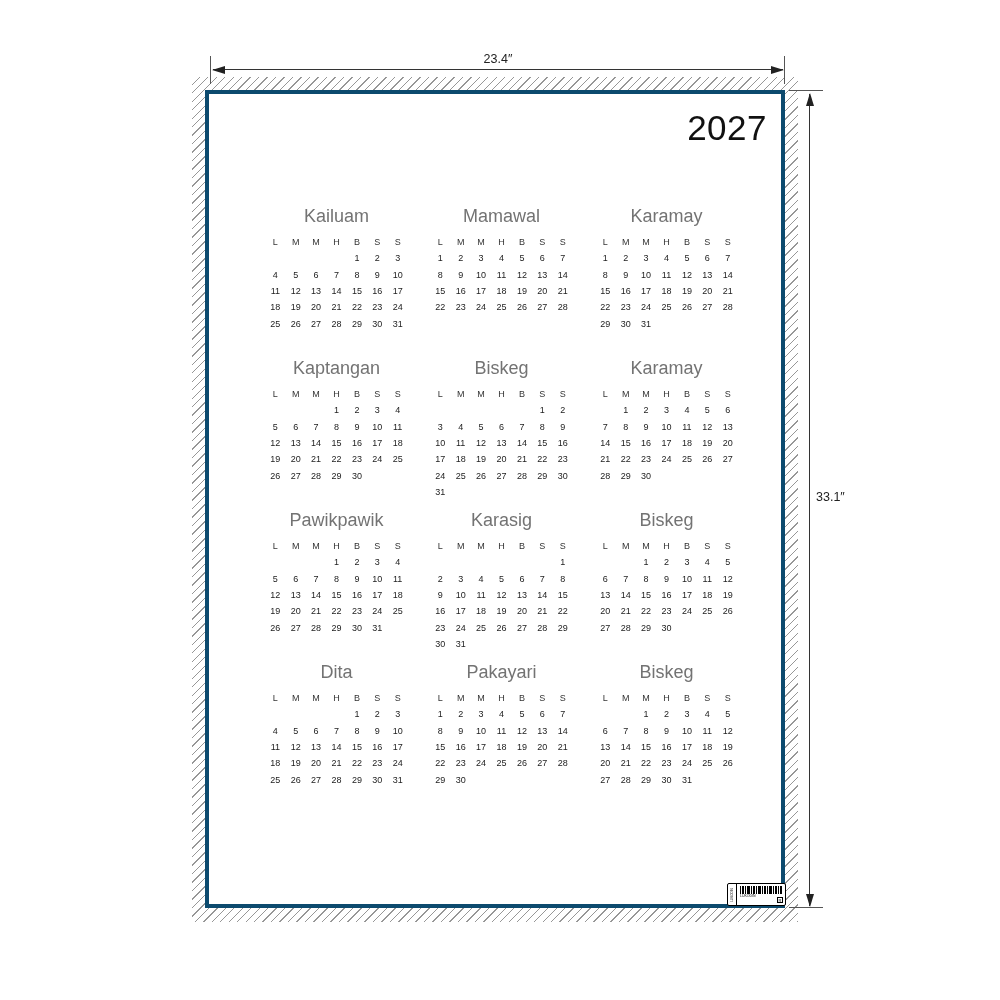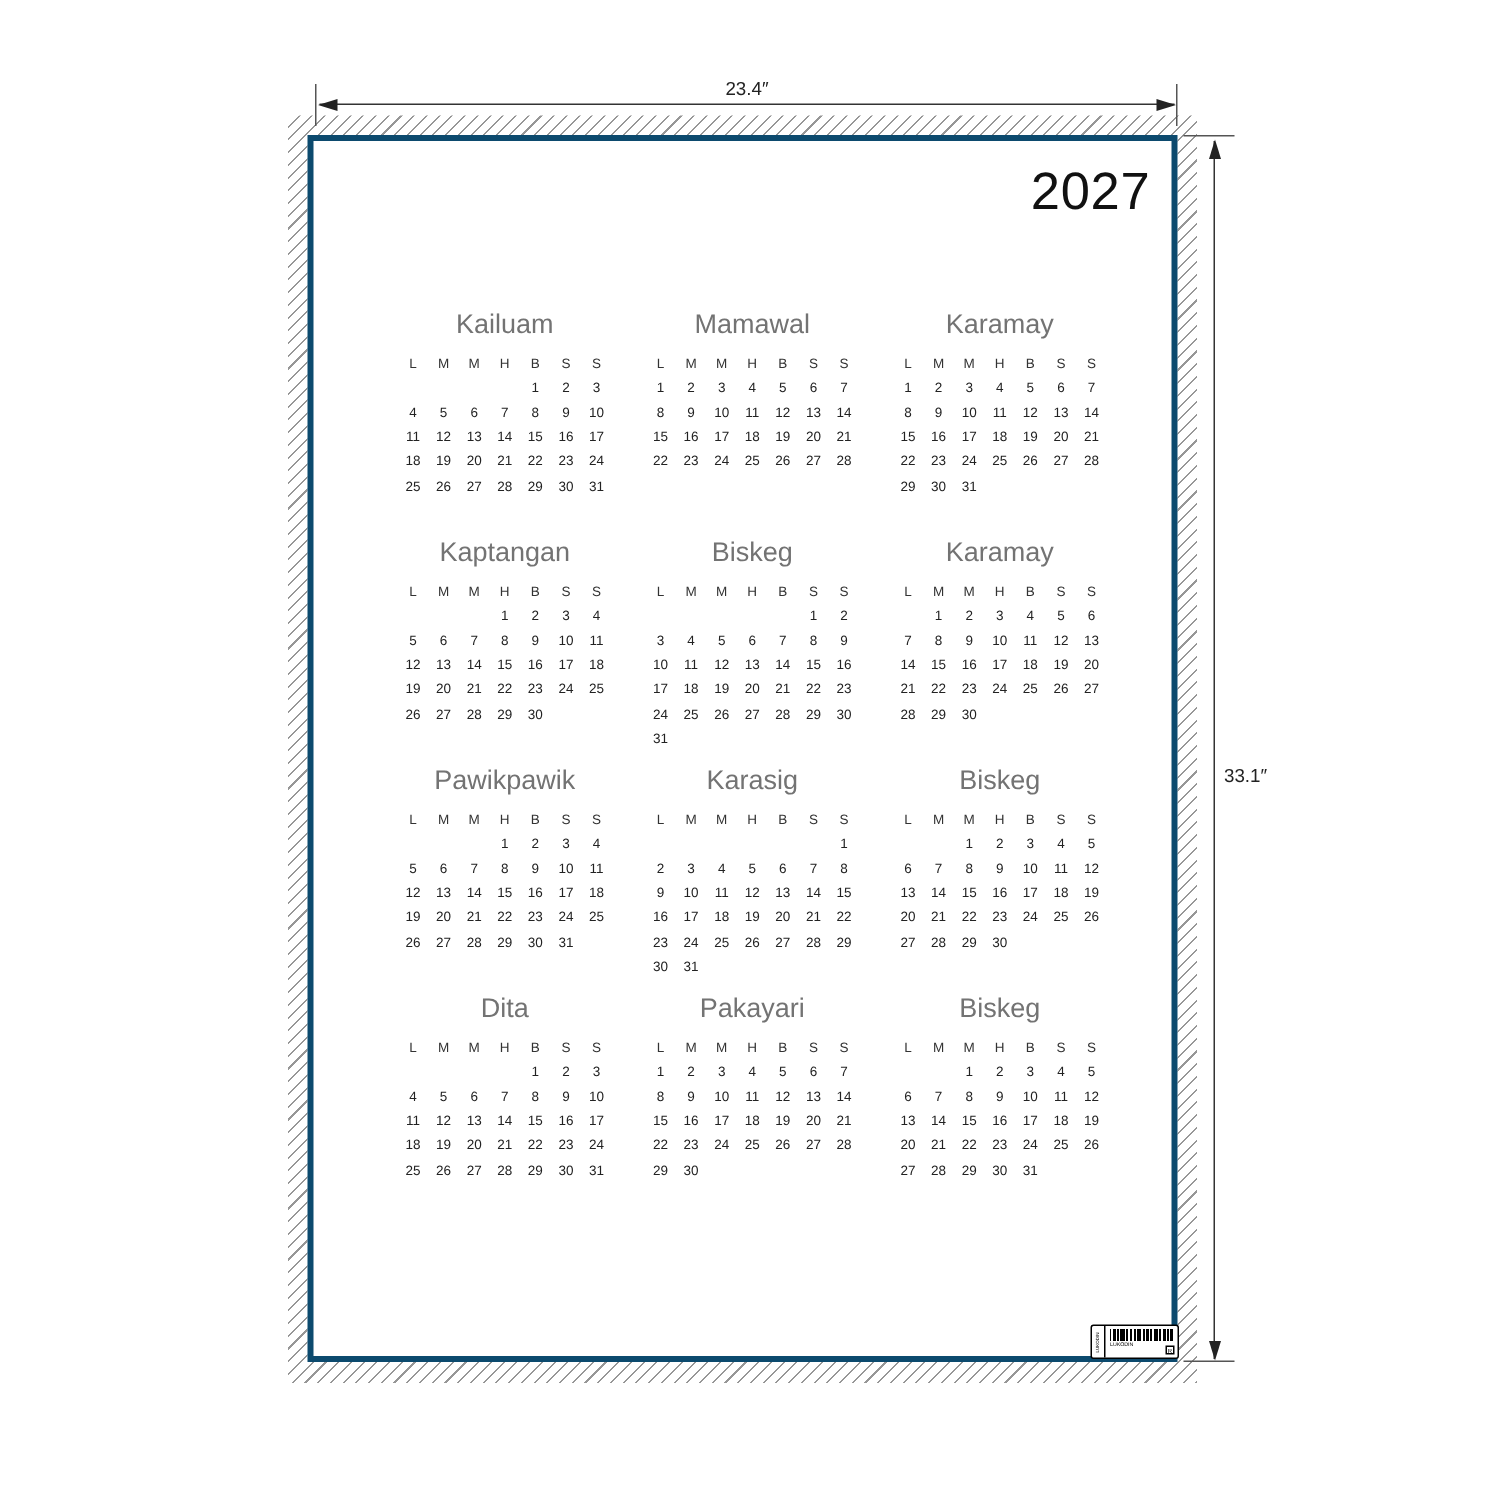--- a/index.html
+++ b/index.html
@@ -34,21 +34,21 @@
   .arrow-right{left:771px;top:65.5px;border-top:4px solid transparent;border-bottom:4px solid transparent;border-left:13px solid #222;}
   .arrow-up{left:805.5px;top:93px;border-left:4px solid transparent;border-right:4px solid transparent;border-bottom:13px solid #222;}
   .arrow-down{left:805.5px;top:894px;border-left:4px solid transparent;border-right:4px solid transparent;border-top:13px solid #222;}
   .tick{position:absolute;background:#555;}
   .tick-tl{left:210px;top:56px;width:1px;height:28px;}
   .tick-tr{left:784px;top:56px;width:1px;height:28px;}
   .tick-rt{left:789px;top:90px;width:34px;height:1px;}
   .tick-rb{left:789px;top:907px;width:34px;height:1px;}
   .dim-label{position:absolute;font-size:12.5px;color:#222;background:#fff;padding:0 3px;}
   .dim-width-label{left:455px;top:52px;width:80px;text-align:center;}
-  .dim-height-label{left:813px;top:490px;margin-top:20px;}
+  .dim-height-label{left:813px;top:490px;}
 
   
   .barcode-label{position:absolute;left:518px;top:789px;width:59px;height:23px;
                  border:1px solid #000;border-radius:2px;background:#fff;display:flex;box-sizing:border-box;}
   .bc-side{width:8px;border-right:1px solid #000;display:flex;align-items:center;justify-content:center;overflow:hidden;}
   .bc-side span{transform:rotate(-90deg);font-size:3px;white-space:nowrap;color:#000;}
   .bc-main{flex:1;position:relative;padding:2px 3px 0 3px;}
   .bc-bars{height:8px;background:repeating-linear-gradient(90deg,#000 0 1px,#fff 1px 2px,#000 2px 4px,#fff 4px 5px,#000 5px 6px,#fff 6px 7px,#000 7px 10px,#fff 10px 11px);}
   .bc-caption{font-size:3.5px;line-height:5px;color:#000;}
   .bc-box{position:absolute;right:2px;bottom:2px;width:6px;height:6px;border:1px solid #000;

